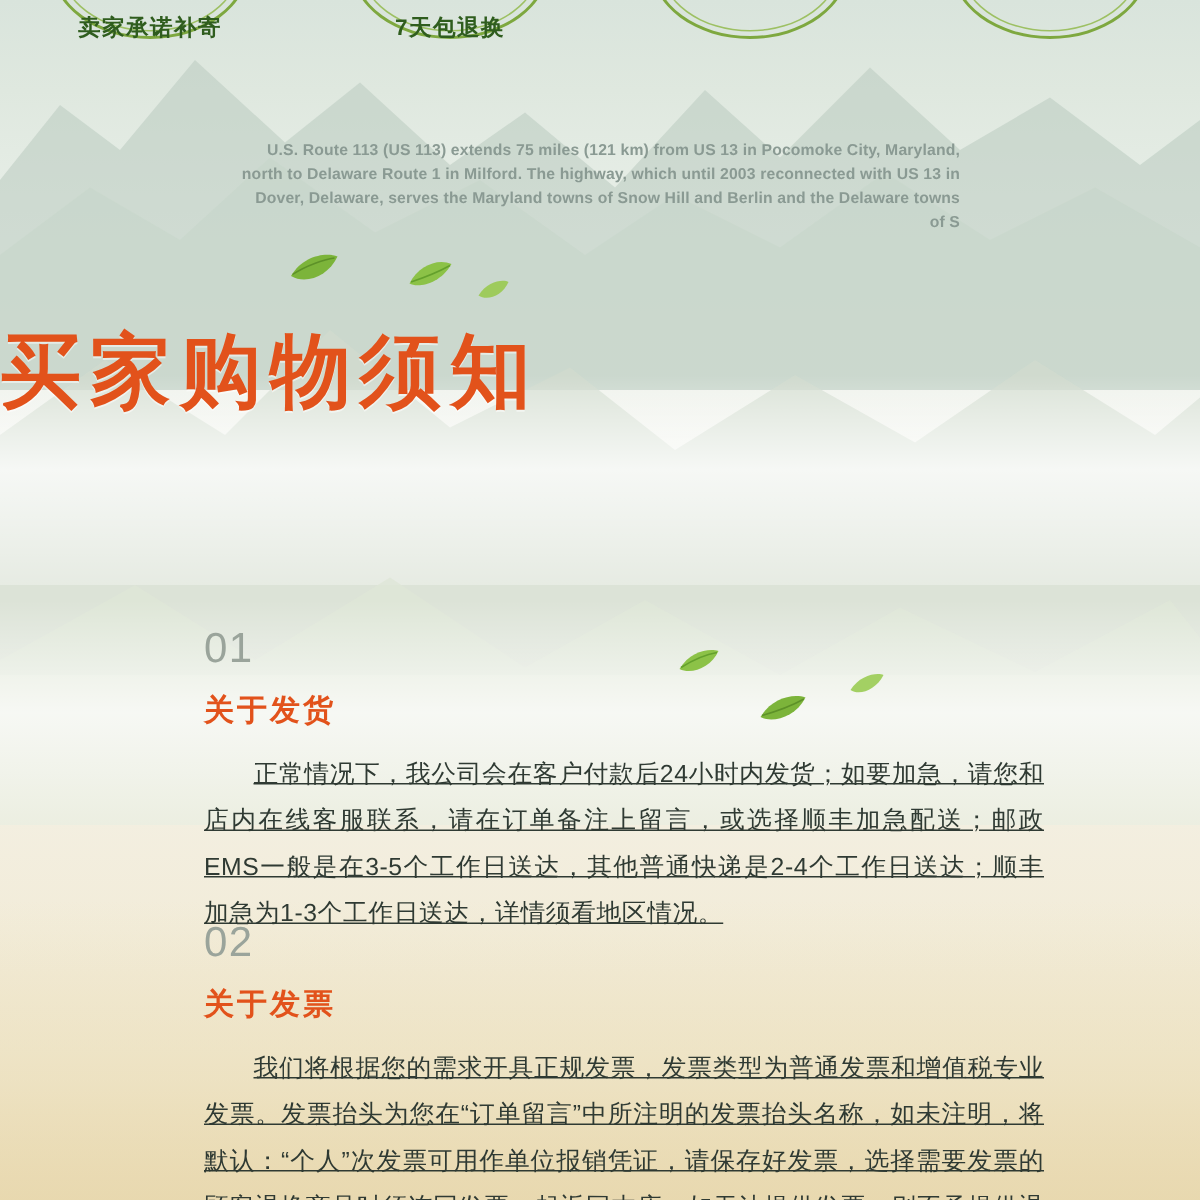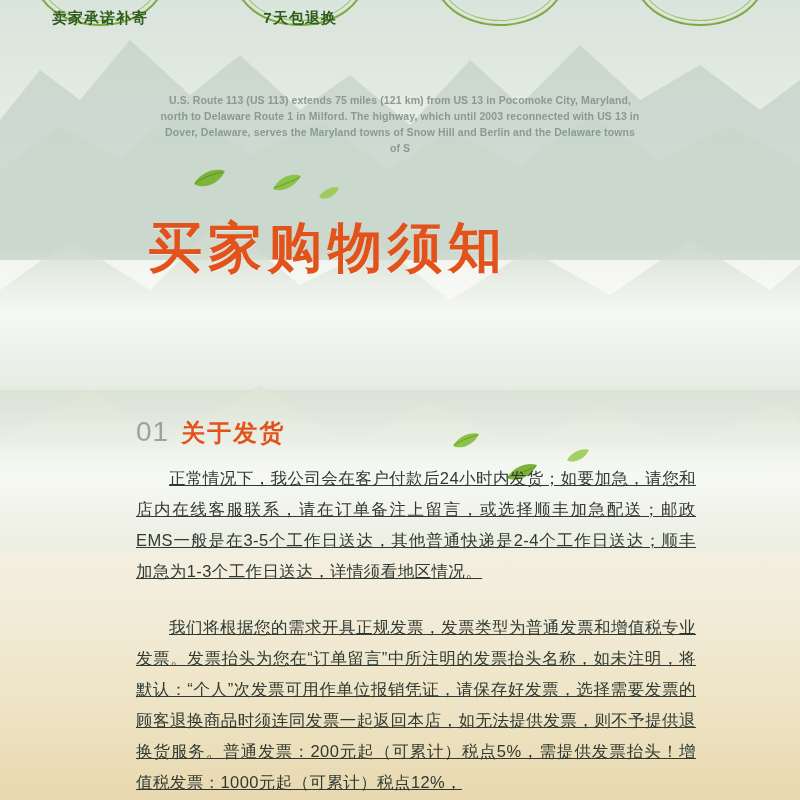--- a/index.html
+++ b/index.html
@@ -92,44 +92,42 @@
   }
   .badge-text {
     position: relative;
     z-index: 3;
     color: #2f5d1e;
     font-size: 15px;
     font-weight: bold;
     letter-spacing: 1px;
     padding-bottom: 10px;
     white-space: nowrap;
-    font-family: Liberation Mono, monospace;
   }
 
   
   .en-note {
     position: absolute;
     top: 92px;
     left: 160px;
     width: 480px;
-    text-align: center;
+    text-align: right;
     color: #8a9a93;
     font-size: 10.5px;
     line-height: 16px;
     font-weight: bold;
     letter-spacing: 0.1px;
   }
 
   
   .headline {
     position: absolute;
     top: 212px;
     left: 0;
     width: 656px;
-    text-align: center;
     font-family: Liberation Sans, sans-serif;
     font-size: 54px;
     font-weight: bold;
     color: #e2521b;
     letter-spacing: 6px;
     text-shadow: 0 1px 0 rgba(255,255,255,0.5);
   }
 
   
   .leaf {
@@ -141,29 +139,30 @@
   .section {
     position: absolute;
     left: 136px;
     width: 560px;
   }
   .sec-title {
     display: flex;
     align-items: baseline;
     gap: 12px;
     margin-bottom: 14px;
+    flex-direction: column;
   }
   .sec-num {
     font-size: 28px;
     color: #9aa49b;
     font-family: "Liberation Sans", sans-serif;
     letter-spacing: 1px;
   }
   .sec-name {
-    font-size: 24px;
+    font-size: 20px;
     color: #e2521b;
     font-weight: bold;
     letter-spacing: 2px;
   }
   .sec-body {
     font-size: 16.5px;
     line-height: 31px;
     color: #2f3a33;
     text-align: justify;
     text-indent: 2em;
@@ -264,16 +263,20 @@
 
   <div class="section" style="top:416px;">
     <div class="sec-title">
       <span class="sec-num">01</span>
       <span class="sec-name">关于发货</span>
     </div>
     <div class="sec-body">正常情况下，我公司会在客户付款后24小时内发货；如要加急，请您和店内在线客服联系，请在订单备注上留言，或选择顺丰加急配送；邮政EMS一般是在3-5个工作日送达，其他普通快递是2-4个工作日送达；顺丰加急为1-3个工作日送达，详情须看地区情况。</div>
   </div>
 
   <div class="section" style="top:612px;">
+    <div class="sec-title">
+      <span class="sec-num">02</span>
+      <span class="sec-name">关于发票</span>
+    </div>
     <div class="sec-body">我们将根据您的需求开具正规发票，发票类型为普通发票和增值税专业发票。发票抬头为您在“订单留言”中所注明的发票抬头名称，如未注明，将默认：“个人”次发票可用作单位报销凭证，请保存好发票，选择需要发票的顾客退换商品时须连同发票一起返回本店，如无法提供发票，则不予提供退换货服务。普通发票：200元起（可累计）税点5%，需提供发票抬头！增值税发票：1000元起（可累计）税点12%，</div>
   </div>
 
 </div>
 
 </body></html>

